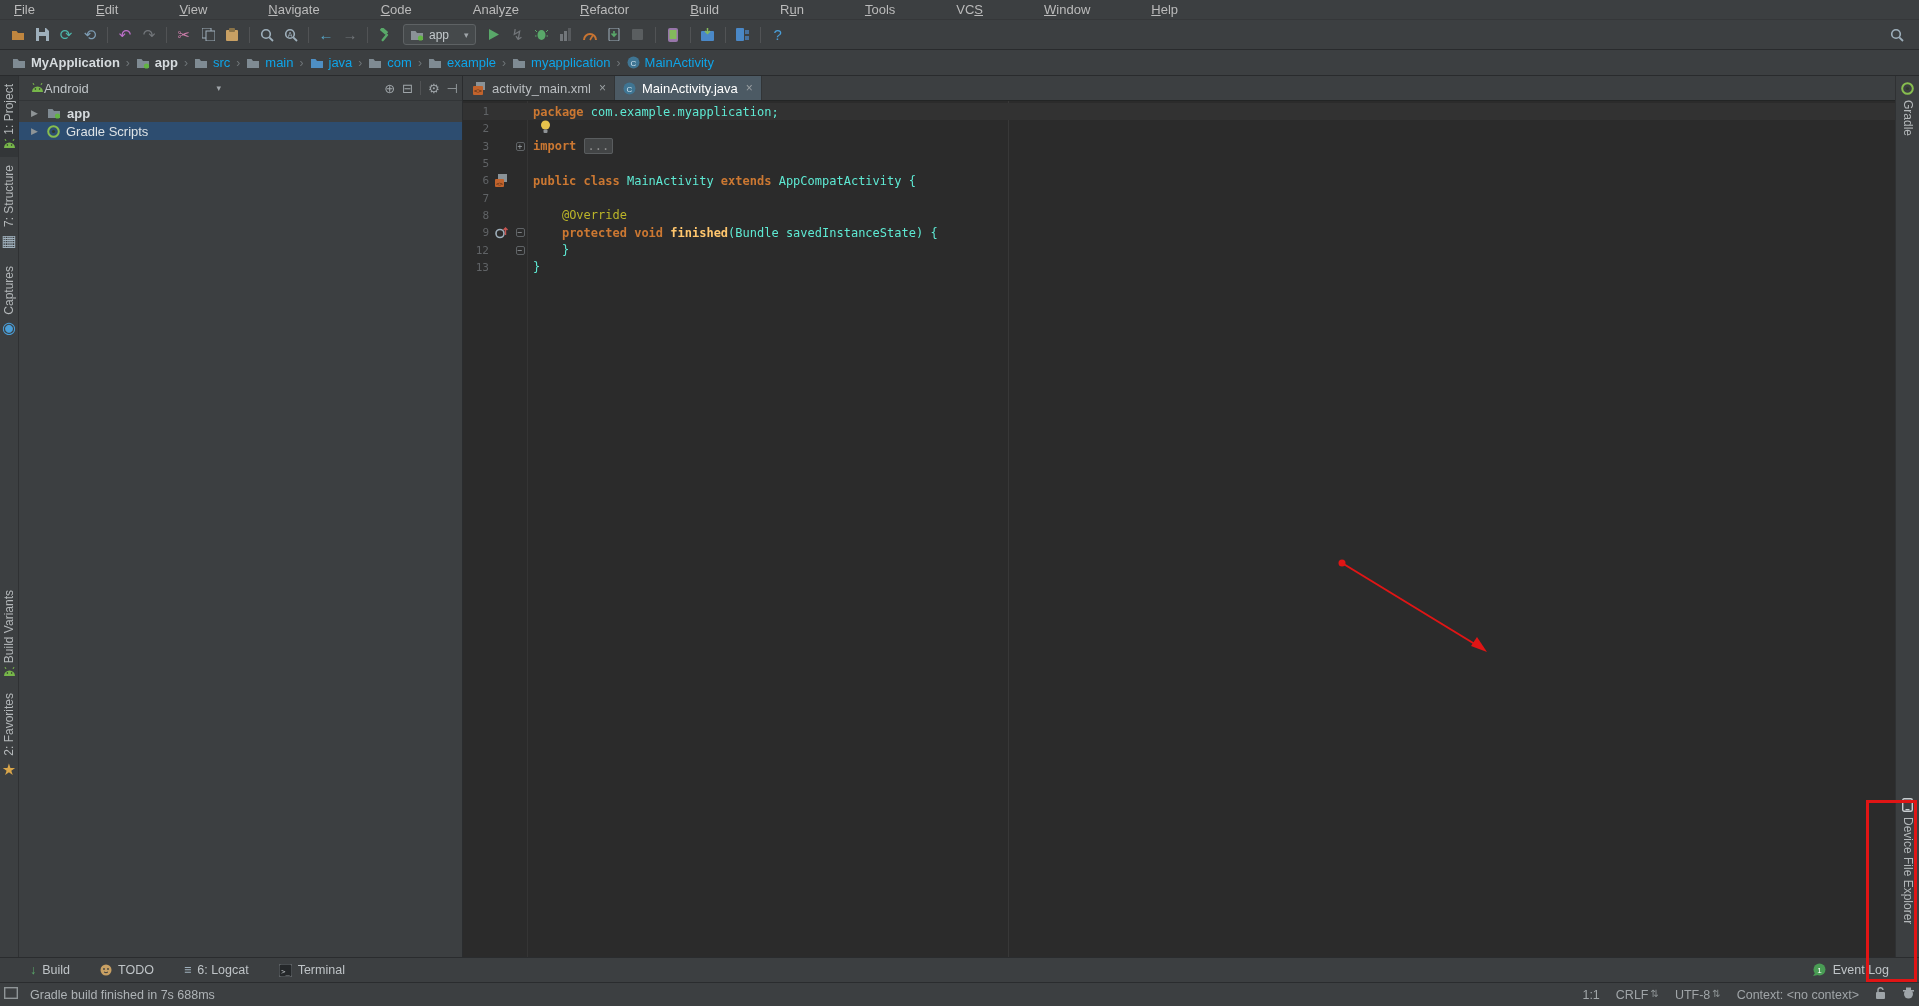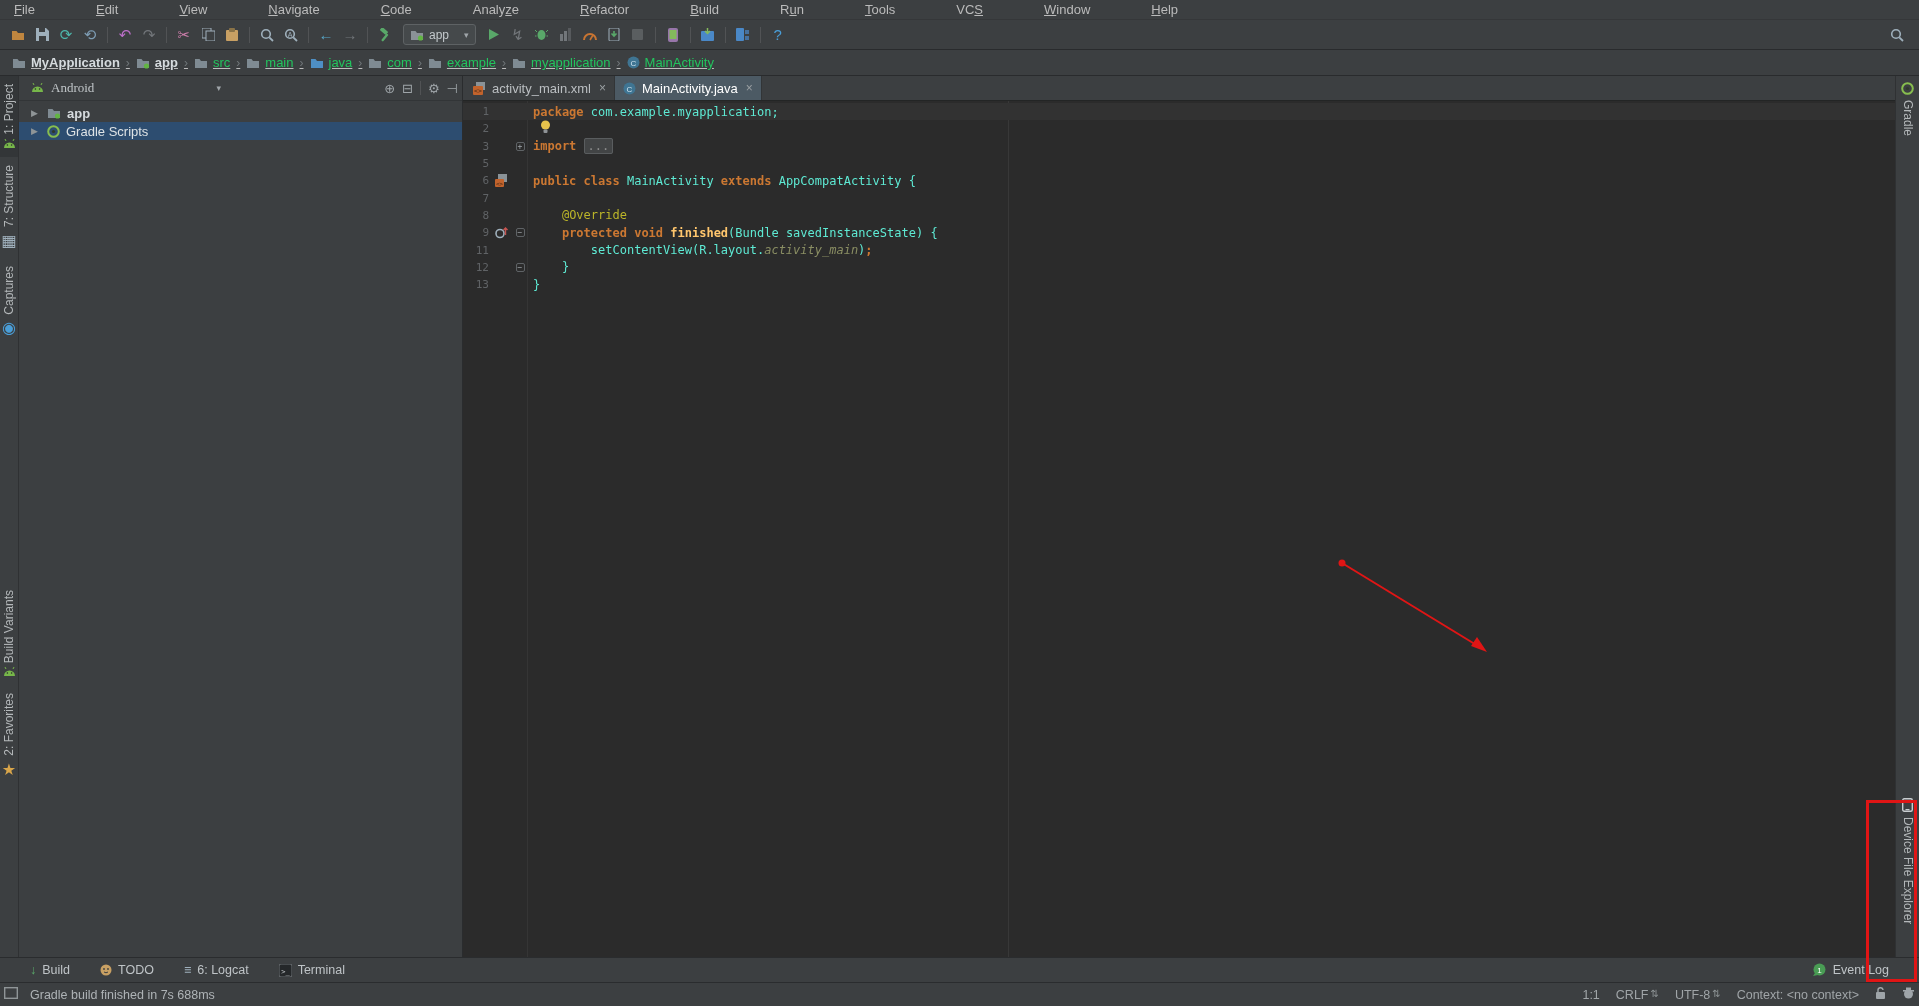--- a/index.html
+++ b/index.html
@@ -19,42 +19,42 @@
   .tb-icon{width:24px;height:22px;display:inline-flex;align-items:center;justify-content:center;
            font-size:15px;}
   .tb-sep{width:1px;height:16px;background:#515355;margin:0 5px;}
   .run-config{display:inline-flex;align-items:center;gap:5px;height:21px;margin:0 6px;
               padding:0 6px;border:1px solid #5e6264;border-radius:3px;background:#45494b;font-size:12px;color:#c3c9cc;}
   .run-config .caret{font-size:9px;color:#9fa5a9;margin-left:10px;}
   .toolbar-right{margin-left:auto;margin-right:10px;display:flex;align-items:center;}
 
   
   .navbar{height:26px;display:flex;align-items:center;padding-left:10px;background:#3c3f41;
-          border-bottom:1px solid #292b2d;font-size:13px;text-decoration:underline;}
-  .crumb{display:inline-flex;align-items:center;gap:5px;padding:0 2px;color:#22c55e;}
+          border-bottom:1px solid #292b2d;font-size:13px;}
+  .crumb{display:inline-flex;align-items:center;gap:5px;padding:0 2px;color:#0ea5e9;}
   .crumb.strong{font-weight:bold;color:#d6dbde;}
   .crumb-sep{color:#6f7578;margin:0 4px;font-size:12px;}
 
   
   .main{display:flex;height:881px;position:relative;}
   .strip{width:19px;background:#3c3f41;display:flex;flex-direction:column;align-items:center;}
   .strip.left{border-right:1px solid #2f3133;}
   .strip.right{width:24px;border-left:1px solid #2f3133;}
   .strip-top,.strip-btm{display:flex;flex-direction:column;align-items:center;}
   .strip-btm{margin-top:auto;margin-bottom:170px;}
   .tool-btn{display:flex;flex-direction:column;align-items:center;gap:4px;padding:8px 2px;cursor:default;}
   .tool-btn.active{background:#333638;}
   .vlabel{writing-mode:vertical-rl;transform:rotate(180deg);font-size:12px;color:#b4b8ba;white-space:nowrap;}
   .strip.right .tool-btn{gap:5px;padding:6px 2px;}
   .vlabel-r{writing-mode:vertical-rl;font-size:12px;color:#b4b8ba;white-space:nowrap;}
 
   
   .project{width:444px;background:#3c3f41;border-right:1px solid #2a2c2e;display:flex;flex-direction:column;}
   .p-header{height:25px;display:flex;align-items:center;border-bottom:1px solid #323537;padding:0 4px 0 12px;font-size:13px;}
-  .p-header .sel{display:inline-flex;align-items:center;gap:7px;width:190px;color:#bfc4c7;font-family:Liberation Serif, serif;}
+  .p-header .sel{display:inline-flex;align-items:center;gap:0;width:190px;color:#bfc4c7;}
   .p-header .sel .caret{margin-left:auto;font-size:9px;color:#9fa5a9;}
   .p-hicons{margin-left:auto;display:flex;align-items:center;gap:7px;color:#9fa5a9;font-size:13px;}
   .p-hicons .hsep{width:1px;height:14px;background:#515355;}
   .tree{flex:1;padding-top:3px;font-size:13px;}
   .tree-row{height:18px;display:flex;align-items:center;gap:6px;padding-left:12px;color:#c3c9cc;}
   .tree-row .arrow{color:#8f9597;font-size:9px;width:10px;}
   .tree-row.selected{background:#2d4d70;color:#dde2e5;}
   .tree-row.bold{font-weight:bold;color:#d6dbde;}
 
   
@@ -552,26 +552,20 @@
                   <circle cx="5" cy="7.5" r="4" fill="none" stroke="#9FB0BC" stroke-width="1.6"></circle>
                   <path d="M10.5 9V2M8.5 4l2-2 2 2" stroke="#C75450" fill="none" stroke-width="1.4"></path>
                 </svg>
               </span>
     <span class="fold">
                 <span class="foldbox">−</span>
               </span>
     <span class="codetext"><span class="pl">    </span><span class="kw">protected void</span><span class="pl"> </span><span class="m">finished</span><span class="pl">(Bundle savedInstanceState) {</span></span>
             </div>
             <div class="code-line">
-    <span class="ln">11</span>
-    <span class="gut"></span>
-    <span class="fold"></span>
-    <span class="codetext"><span class="pl">        setContentView(R.layout.</span><span class="fld">activity_main</span><span class="pl">)</span><span class="kw">;</span></span>
-            </div>
-            <div class="code-line">
     <span class="ln">12</span>
     <span class="gut"></span>
     <span class="fold">
                 <span class="foldbox">−</span>
               </span>
     <span class="codetext"><span class="pl">    }</span></span>
             </div>
             <div class="code-line">
     <span class="ln">13</span>
     <span class="gut"></span>

